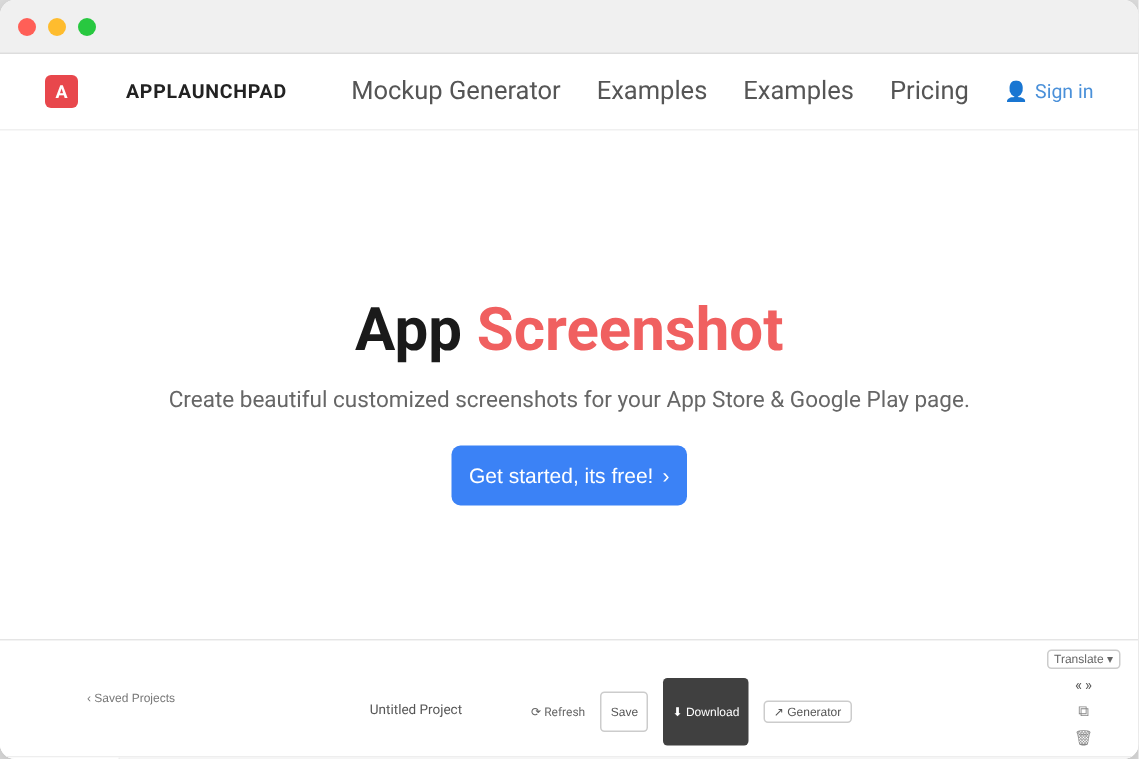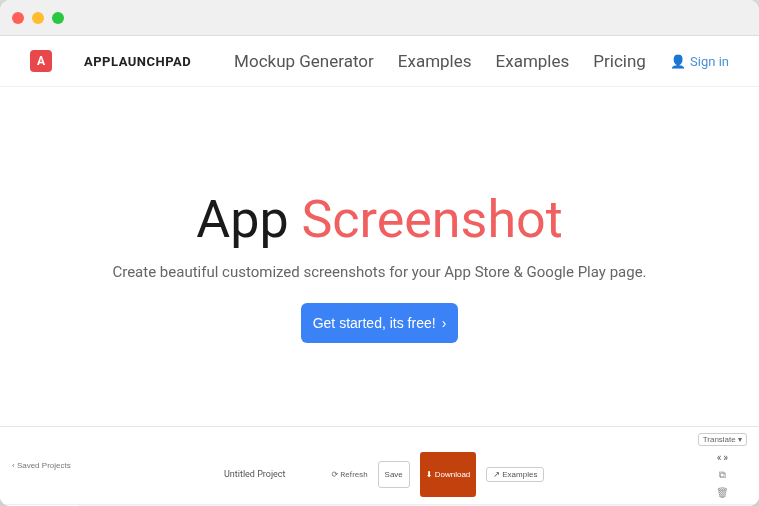--- a/index.html
+++ b/index.html
@@ -122,22 +122,22 @@
       flex: 1;
       display: flex;
       flex-direction: column;
       align-items: center;
       justify-content: center;
       padding: 30px 20px 10px;
       text-align: center;
     }
 
     .hero-title {
-      font-size: 52px;
-      font-weight: 400;
+      font-size: 40px;
+      font-weight: 700;
       color: #1a1a1a;
       line-height: 1.15;
       margin-bottom: 14px;
     }
 
     .hero-title .highlight {
       color: #f06060;
     }
 
     .hero-subtitle {
@@ -179,20 +179,21 @@
       border-bottom: 1px solid #eee;
       font-size: 9px;
       color: #888;
       gap: 8px;
     }
 
     .toolbar-left {
       display: flex;
       align-items: center;
       gap: 4px;
+      margin-left: 46px;
     }
 
     .toolbar-center {
       display: flex;
       align-items: center;
       gap: 10px;
       margin-top: 17px;
     }
 
     .toolbar-right {
@@ -231,21 +232,21 @@
       background: none;
       border: 1px solid #ccc;
       border-radius: 3px;
       padding: 8px 6px;
       font-size: 8px;
       color: #555;
       cursor: pointer;
     }
 
     .toolbar-download-btn {
-      background: #c2410c;
+      background: #404040;
       border: none;
       border-radius: 3px;
       padding: 18px 6px;
       font-size: 8px;
       color: white;
       cursor: pointer;
     }
 
     .toolbar-mockup-btn {
       background: none;
@@ -362,21 +363,21 @@
         <div class="toolbar-left">
           <button class="toolbar-saved-btn">
             <span>‹ Saved Projects</span>
           </button>
         </div>
         <div class="toolbar-center">
           <span class="toolbar-project-name">Untitled Project</span>
           <span class="toolbar-btn">⟳ Refresh</span>
           <button class="toolbar-save-btn">Save</button>
           <button class="toolbar-download-btn">⬇ Download</button>
-          <button class="toolbar-mockup-btn">↗ Examples</button>
+          <button class="toolbar-mockup-btn">↗ Generator</button>
         </div>
         <div class="toolbar-right">
           <button class="translate-btn">Translate ▾</button>
           <div class="nav-arrows">
             <span style="cursor:pointer">«</span>
             <span style="cursor:pointer">»</span>
           </div>
           <span style="font-size:10px;cursor:pointer;">⧉</span>
           <span style="font-size:10px;cursor:pointer;">🗑</span>
         </div>

